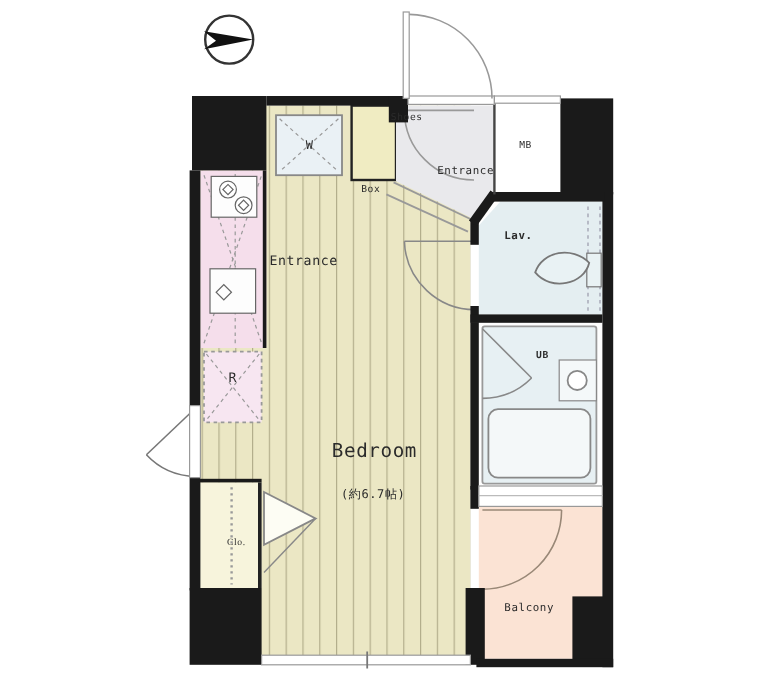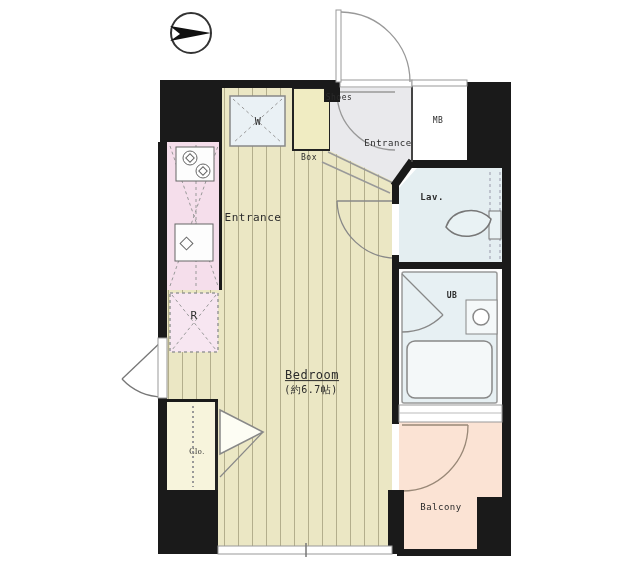--- a/index.html
+++ b/index.html
@@ -5,21 +5,21 @@
   html,body{margin:0;padding:0;background:#ffffff;}
   .plan{position:relative;width:640px;height:569px;background:#ffffff;overflow:hidden;
         font-family:"DejaVu Sans Mono",monospace;}
   .plan svg{position:absolute;left:0;top:0;}
   .lbl{position:absolute;transform:translate(-50%,-50%);color:#2b2b2b;white-space:nowrap;
        letter-spacing:0.5px;line-height:1.15;text-align:center;}
   .s8{font-size:8px;}
   .s9{font-size:9px;text-align:right;}
   .s10{font-size:10px;}
   .s11{font-size:11px;}
-  .s12{font-size:12px;text-decoration:underline;}
+  .s12{font-size:16px;}
 </style>
 </head>
 <body>
 
 <div class="plan">
 
 <svg width="640" height="569" viewBox="0 0 640 569">
   <defs>
     <pattern id="wood" width="14" height="14" patternUnits="userSpaceOnUse">
       <rect width="14" height="14" fill="#ebe7c4"></rect>
@@ -175,21 +175,21 @@
 
   <g>
     <circle cx="191" cy="33" r="20" fill="#ffffff" stroke="#333" stroke-width="2"></circle>
     <path d="M 170 26 L 211 33 L 170 41 L 180 34 Z" fill="#111"></path>
   </g>
 </svg>
 
 <div class="lbl s11" style="left:253px;top:218px;">Entrance</div>
 
 <div class="lbl s12" style="left:312px;top:376px;">Bedroom</div>
-<div class="lbl s10" style="left:311px;top:390px;">(約6.7帖)</div>
+<div class="lbl s10" style="left:311px;top:413px;">(約6.7帖)</div>
 
 <div class="lbl s9" style="left:388px;top:143px;">Entrance</div>
 
 <div class="lbl s8" style="left:311px;top:98px;margin-left:28px;">Shoes</div>
 <div class="lbl s8" style="left:309px;top:126px;margin-top:32px;">Box</div>
 
 <div class="lbl s8" style="left:438px;top:121px;">MB</div>
 
 <div class="lbl s9" style="left:432px;top:197px;font-weight:bold;">Lav.</div>
 

